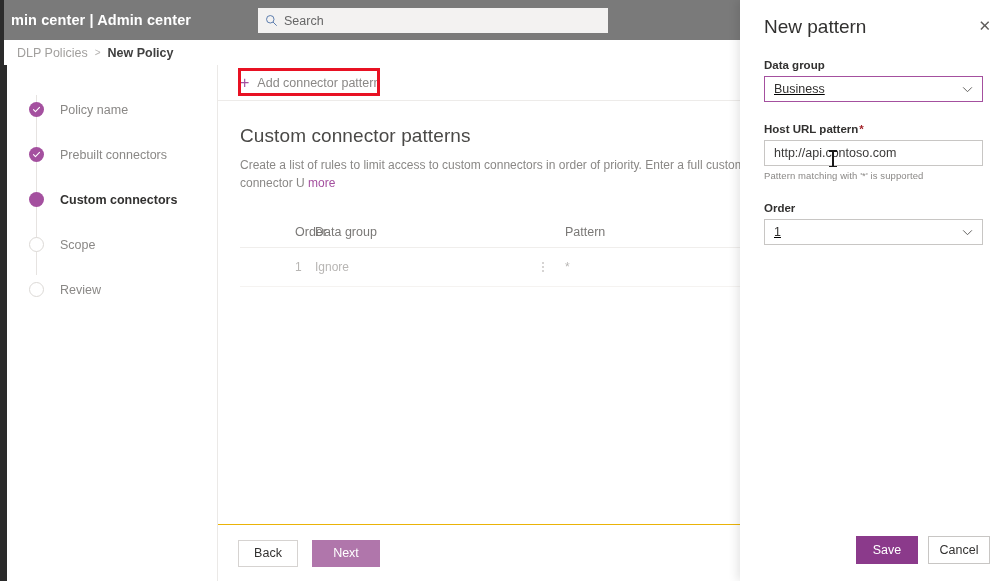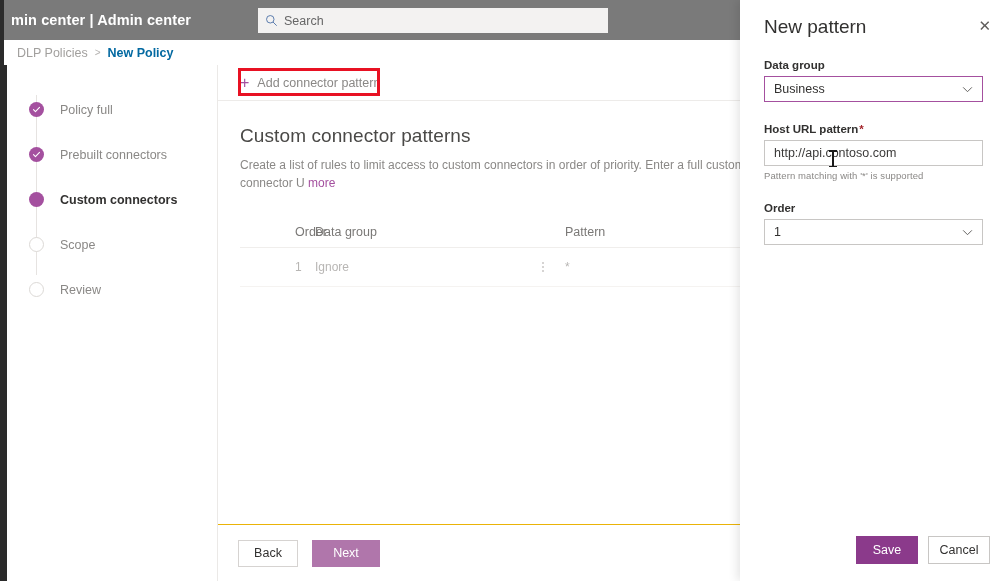--- a/index.html
+++ b/index.html
@@ -82,21 +82,21 @@
     font-size: 12.5px;
     color: #a19f9d;
   }
   .crumb-sep {
     margin: 0 7px;
     font-size: 10px;
     color: #b5b3b1;
   }
   .crumb-current {
     font-size: 12.5px;
-    color: #0369a1;
+    color: #404040;
     font-weight: bold;
   }
 
   
   .left-edge {
     position: absolute;
     top: 0; left: 0;
     width: 4px;
     height: 581px;
     background: #2b2b2b;
@@ -368,20 +368,21 @@
   }
   .combo {
     position: relative;
     height: 26px;
     border: 1px solid #c8c6c4;
     background: #ffffff;
     display: flex;
     align-items: center;
     box-sizing: border-box;
     cursor: pointer;
+    text-decoration: underline;
   }
   .combo.focused { border: 1px solid #a4509f; }
   .combo-value {
     font-size: 12.5px;
     color: #323130;
     padding-left: 9px;
     flex: 1;
   }
   .chev {
     margin-right: 9px;
@@ -500,21 +501,21 @@
   <div class="connector-line" style="top:75px;height:45px;"></div>
   <div class="connector-line" style="top:120px;height:45px;"></div>
   <div class="connector-line" style="top:165px;height:45px;"></div>
 
   <div class="step done">
     <span class="bullet">
       <svg width="9" height="9" viewBox="0 0 12 12">
         <polyline points="2,6.2 4.6,8.8 10,3.2" fill="none" stroke="#ffffff" stroke-width="1.4" stroke-linecap="round" stroke-linejoin="round"></polyline>
       </svg>
     </span>
-    <span class="step-label">Policy full</span>
+    <span class="step-label">Policy name</span>
   </div>
 
   <div class="step done">
     <span class="bullet">
       <svg width="9" height="9" viewBox="0 0 12 12">
         <polyline points="2,6.2 4.6,8.8 10,3.2" fill="none" stroke="#ffffff" stroke-width="1.4" stroke-linecap="round" stroke-linejoin="round"></polyline>
       </svg>
     </span>
     <span class="step-label">Prebuilt connectors</span>
   </div>

